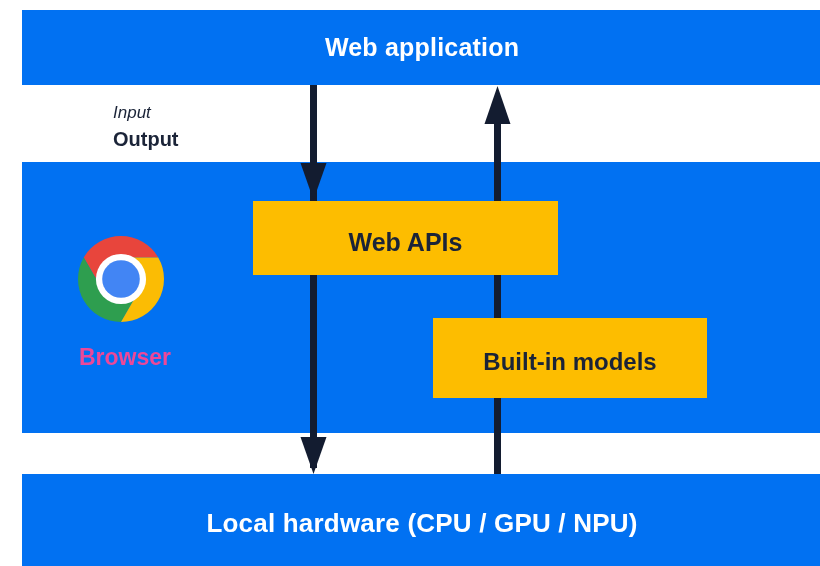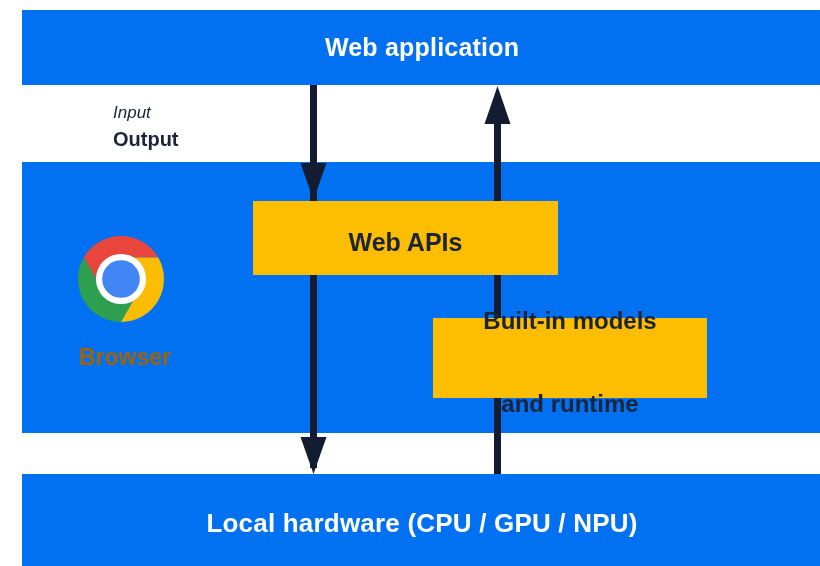--- a/index.html
+++ b/index.html
@@ -79,21 +79,21 @@
     position: absolute;
     left: 78px; top: 236px;
     width: 86px; height: 86px;
     z-index: 3;
   }
   .browser-label {
     position: absolute;
     left: 60px; top: 344px;
     width: 130px;
     text-align: center;
-    color: #a16207;
+    color: #ec4899;
     font-weight: bold;
     font-size: 23px;
     z-index: 3;
   }
 </style>
 </head>
 <body>
 
 <div class="canvas">
 
@@ -124,21 +124,20 @@
     <div class="value">Output</div>
   </div>
   <div class="gap-label output-label">
   </div>
 
   <div class="node web-apis-box">
     <span class="node-label">Web APIs</span>
   </div>
   <div class="node built-in-box">
     <span class="node-label">Built-in models</span>
-    <span class="node-label">and runtime</span>
   </div>
 
   <svg class="chrome-logo" viewBox="0 0 48 48" xmlns="http://www.w3.org/2000/svg">
     <path fill="#e8453c" d="M24 12 L44.7846 12 A24 24 0 0 0 3.2154 12 L13.6077 30 A12 12 0 0 1 24 12 Z"></path>
     <path fill="#2e9e4f" d="M13.6077 30 L3.2154 12 A24 24 0 0 0 24 48 L34.3923 30 A12 12 0 0 1 13.6077 30 Z"></path>
     <path fill="#fbbc04" d="M24 48 A24 24 0 0 0 44.7846 12 L24 12 A12 12 0 0 1 34.3923 30 Z"></path>
     <circle cx="24" cy="24" r="14" fill="#ffffff"></circle>
     <circle cx="24" cy="24" r="10.5" fill="#4285f4"></circle>
   </svg>
   <div class="browser-label">Browser</div>

